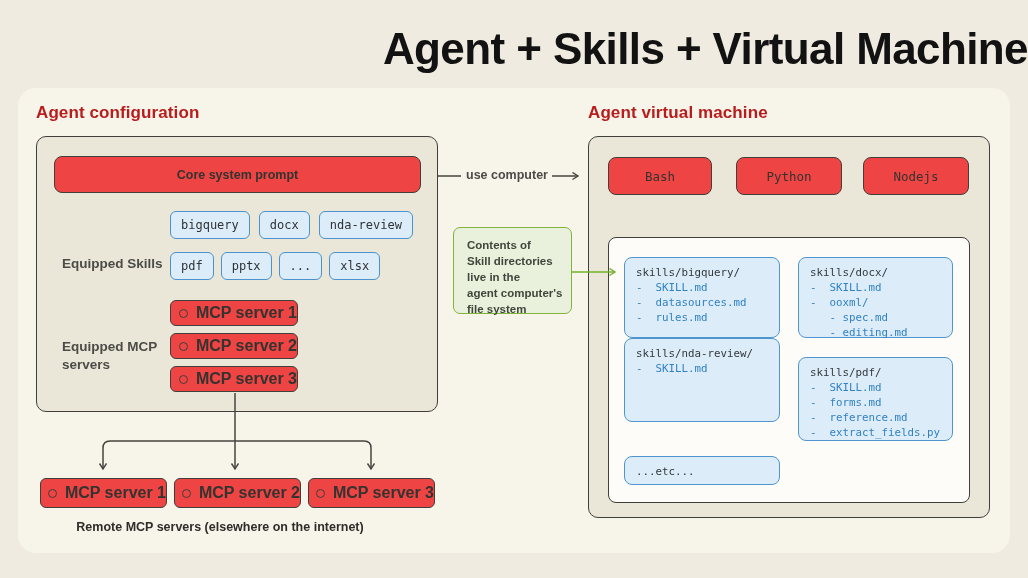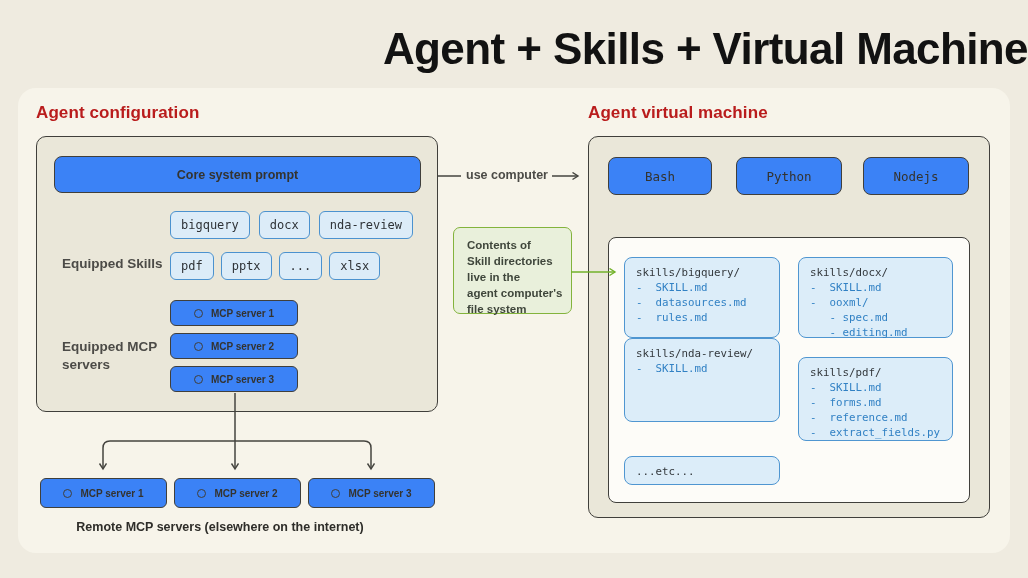--- a/index.html
+++ b/index.html
@@ -29,21 +29,21 @@
     font-size: 17px; font-weight: 600; color: #b91c1c; letter-spacing: 0.1px;
   }
 
   .panel-box {
     background: #eae7d9;
     border: 1.5px solid #403f3b;
     border-radius: 10px;
   }
 
   .white-box {
-    background: #3b82f6;
+    background: #ef4444;
     border: 1.4px solid #403f3b;
     display: flex; align-items: center;
   }
 
   .core-prompt {
     left: 54px; top: 156px; width: 367px; height: 37px;
     border-radius: 8px; justify-content: center;
     font-size: 12.5px; font-weight: 600; color: #34332f;
   }
 
@@ -55,22 +55,22 @@
   .chip {
     display: inline-flex; align-items: center; justify-content: center;
     height: 28px; padding: 0 10px;
     background: #dcecf8; border: 1.4px solid #4b92cf; border-radius: 6px;
     font-family: "DejaVu Sans Mono", monospace;
     font-size: 12px; color: #2f3337;
   }
 
   .server-box {
     width: 128px; height: 26px; border-radius: 6px;
-    justify-content: center; 
-    font-size: 10px; font-weight: 600; color: #34332f;
+    justify-content: flex-end; 
+    font-size: 16px; font-weight: 600; color: #34332f;
     gap: 8px;
   }
   .remote-server-box { width: 127px; height: 30px; }
   .ring {
     width: 9px; height: 9px; border-radius: 50%;
     border: 1.5px solid #403f3b; flex: 0 0 auto; background: transparent;
   }
 
   .remote-caption {
     left: 20px; top: 520px; width: 400px; text-align: center;

